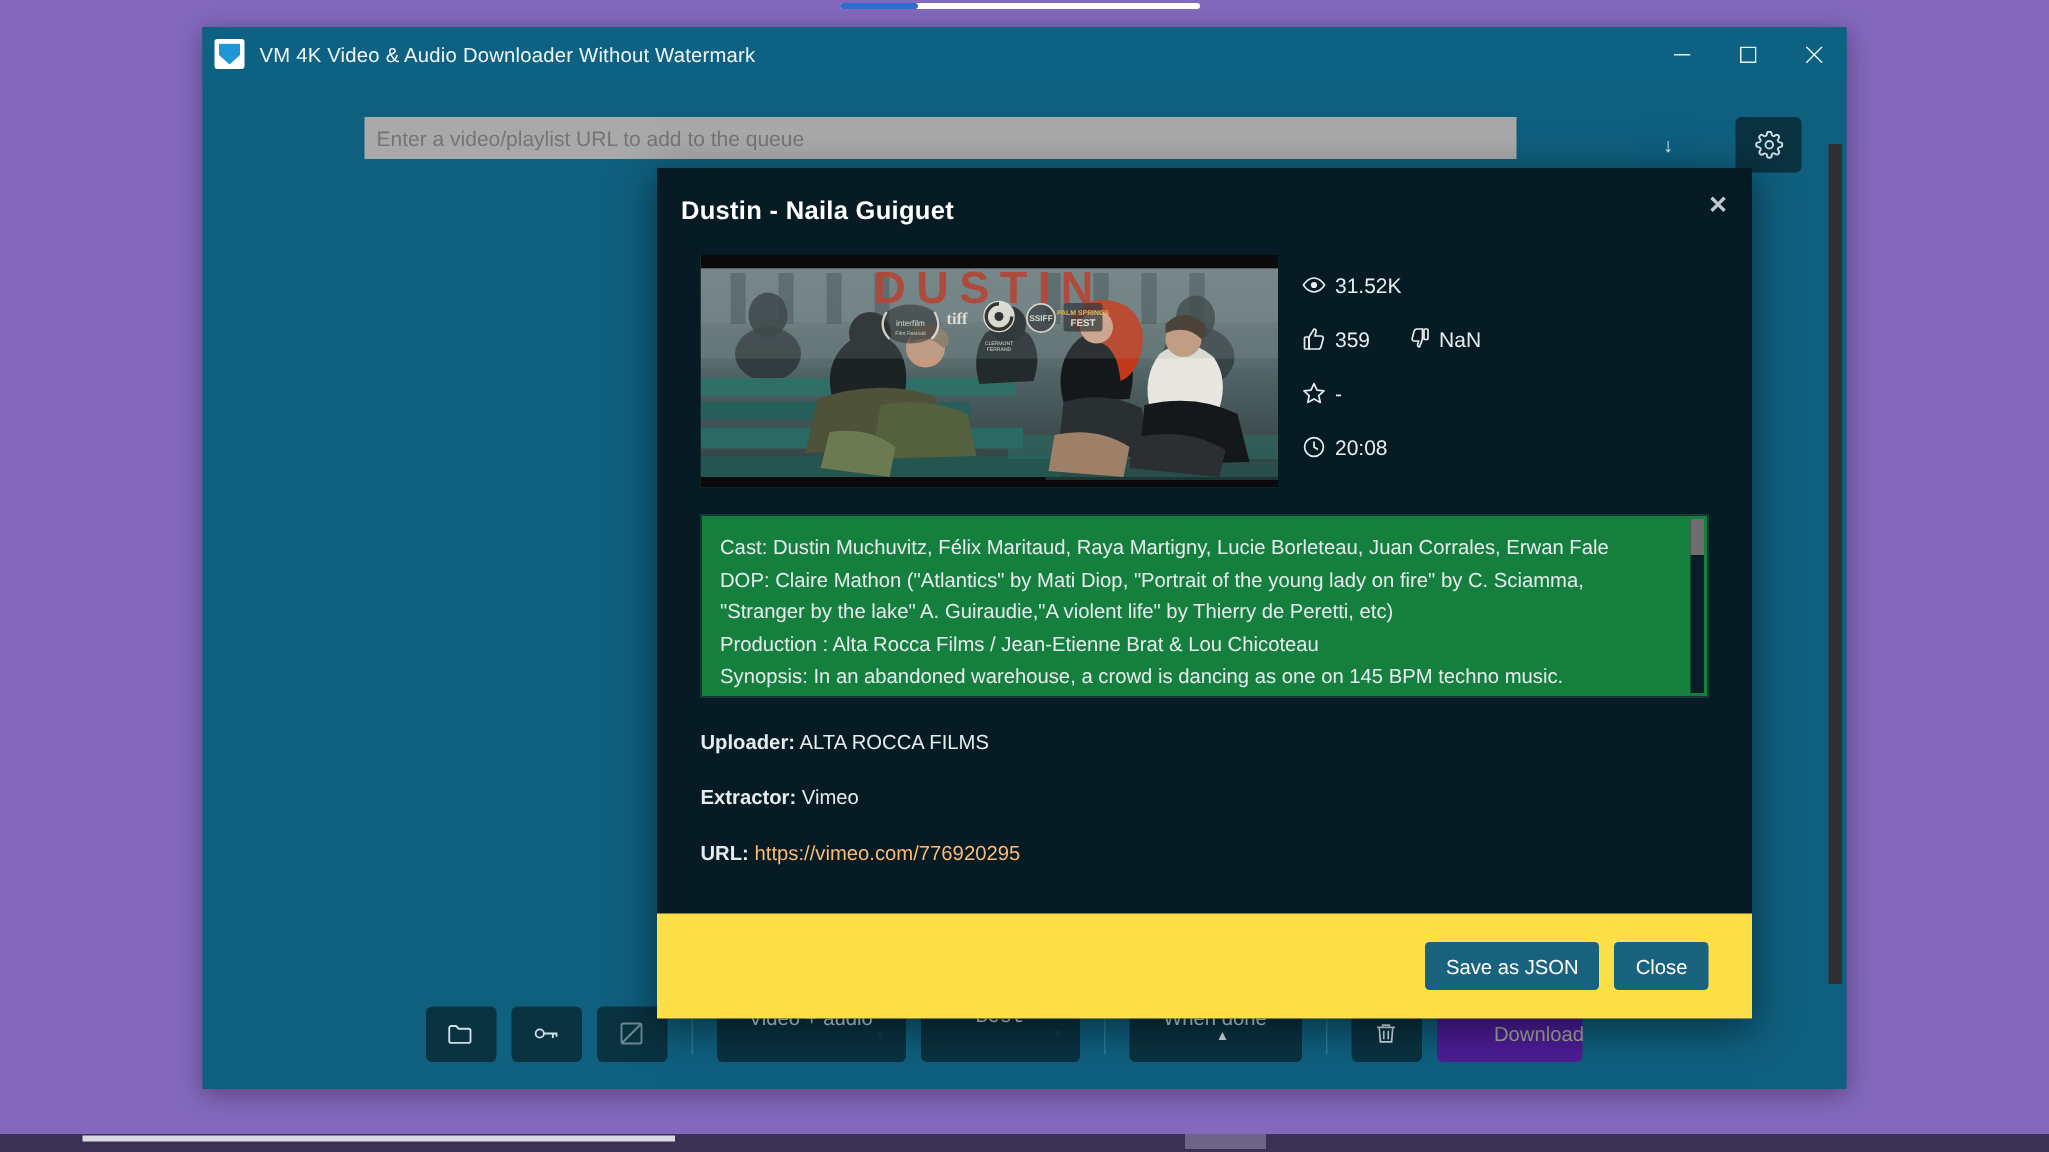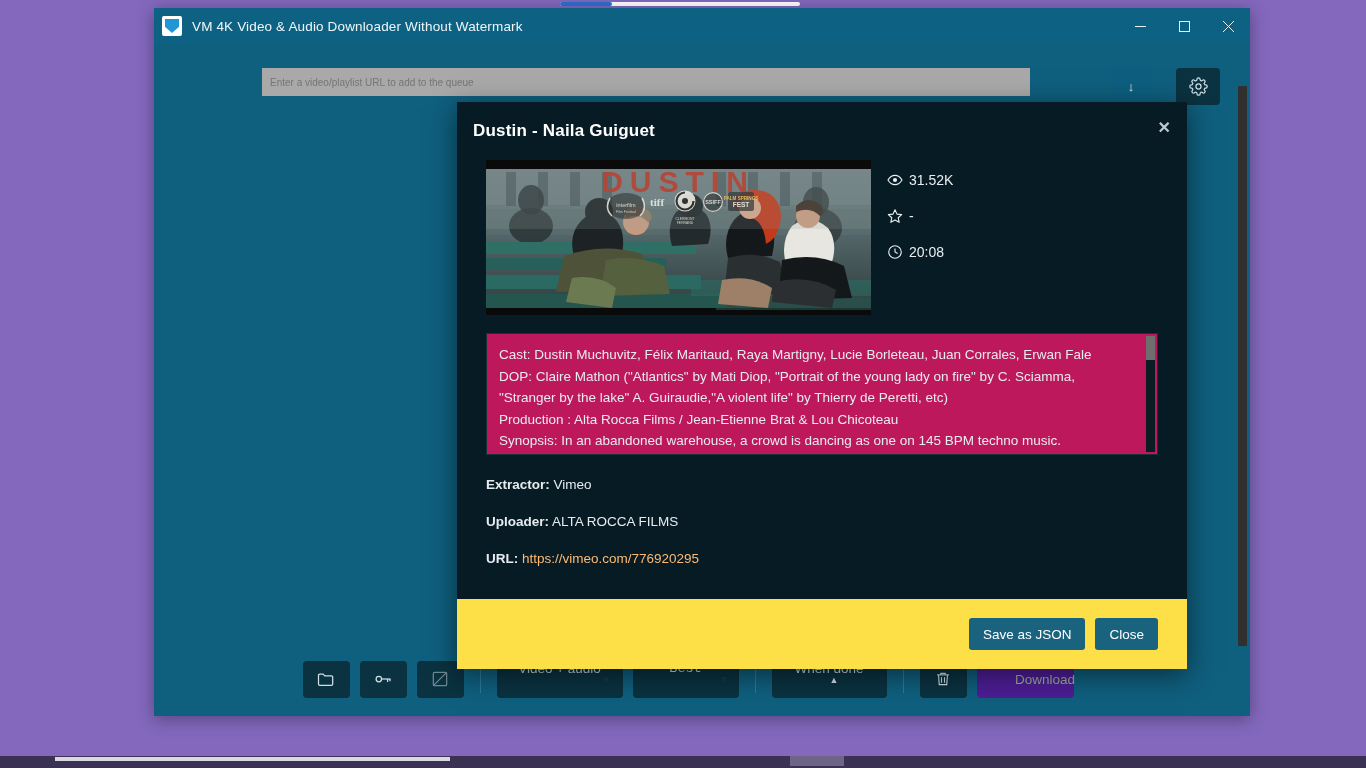--- a/index.html
+++ b/index.html
@@ -27,24 +27,23 @@
     position: absolute; left: 55px; top: 1px; width: 395px; height: 4px;
     background: #d9d9e2;
   }
   #desktop-taskbar .tb-seg-b {
     position: absolute; left: 790px; top: 0px; width: 54px; height: 10px;
     background: #6e6488;
   }
 
   
   #app-window {
-    position: absolute; left: 135px; top: 8px; width: 1096px; height: 708px;
+    position: absolute; left: 135px; top: 18px; width: 1096px; height: 708px;
     background: #0f5f7e;
     box-shadow: 0 3px 16px rgba(0,0,0,.35);
-    margin-left: 19px;
   }
   #title-bar {
     height: 36px; background: #0d6284; display: flex; align-items: center;
     padding-left: 8px; position: relative;
   }
   #app-icon {
     width: 20px; height: 20px; border-radius: 2px;
     background: #ffffff; display: flex; align-items: center; justify-content: center;
     flex: 0 0 auto; margin-right: 10px;
   }
@@ -65,21 +64,21 @@
   }
   .win-btn svg { display: block; }
 
   
   #url-row {
     position: absolute; left: 108px; top: 60px; width: 960px; height: 40px;
   }
   #url-input {
     position: absolute; left: 0; top: 0; width: 768px; height: 28px;
     background: #a9a9a9; border: none; outline: none;
-    color: #3e3e3e; font-size: 10px; padding: 0 8px;
+    color: #3e3e3e; font-size: 14px; padding: 0 8px;
     font-family: "Liberation Sans", sans-serif;
   }
   #url-paste-btn {
     position: absolute; left: 849px; top: 0px; width: 40px; height: 37px;
     background: #0d5e7f; color: #dfeaef; font-size: 13px;
     display: flex; align-items: center; justify-content: center;
   }
   #settings-btn {
     position: absolute; left: 914px; top: 0px; width: 44px; height: 37px;
     background: #0a3240; border-radius: 4px;
@@ -157,21 +156,21 @@
   .stat-line {
     display: flex; align-items: flex-end; color: #e9eef0; font-size: 14px;
     height: 22px; margin-bottom: 14px;
   }
   .stat-line .ico { width: 20px; display: inline-flex; align-items: center; }
   .stat-line .val { margin-left: 2px; }
   .stat-line .val2 { margin-left: 26px; display: inline-flex; align-items: center; }
   .stat-line .val2 .ico { width: 20px; }
 
   #description-box {
-    margin-top: 18px; height: 122px; background: #be185d;
+    margin-top: 18px; height: 122px; background: #15803d;
     border: 1px solid #1b3039; position: relative; overflow: hidden;
   }
   #description-text {
     padding: 10px 22px 10px 12px; color: #e6ecee; font-size: 13.5px;
     line-height: 21.5px; white-space: pre-wrap;
   }
   #description-scroll {
     position: absolute; right: 2px; top: 2px; width: 9px; bottom: 2px;
     background: #0a1d25;
   }
@@ -417,20 +416,38 @@
           <div class="stat-line">
             <span class="ico">
               <svg width="16" height="16" viewBox="0 0 24 24" fill="none" stroke="#e9eef0" stroke-width="1.7">
                 <path d="M1.5 12s4-7 10.5-7 10.5 7 10.5 7-4 7-10.5 7S1.5 12 1.5 12z"></path>
                 <circle cx="12" cy="12" r="3.1" fill="#e9eef0" stroke="none"></circle>
               </svg>
             </span>
             <span class="val">31.52K</span>
           </div>
 
+          <div class="stat-line">
+            <span class="ico">
+              <svg width="16" height="16" viewBox="0 0 24 24" fill="none" stroke="#e9eef0" stroke-width="1.7">
+                <path d="M7 22V10l5-8c1.5 0 2.4 1.2 2 2.6L13 9h6.2c1.4 0 2.4 1.3 2 2.7l-2.2 8c-.3 1.3-1.3 2.3-2.6 2.3H7z"></path>
+                <rect x="2.5" y="10" width="4.5" height="12" rx="1"></rect>
+              </svg>
+            </span>
+            <span class="val">359</span>
+            <span class="val2">
+              <span class="ico">
+                <svg width="16" height="16" viewBox="0 0 24 24" fill="none" stroke="#e9eef0" stroke-width="1.7">
+                  <path d="M14 2v10l-3 8c-1.3 0-2.2-1.1-1.9-2.3L10 14H5.6c-1.3 0-2.2-1.2-1.9-2.5l1.8-7C5.8 3.2 6.7 2.3 7.9 2H14z"></path>
+                  <rect x="15.5" y="2" width="4" height="10.5" rx="1"></rect>
+                </svg>
+              </span>
+              <span>NaN</span>
+            </span>
+          </div>
 
           <div class="stat-line">
             <span class="ico">
               <svg width="16" height="16" viewBox="0 0 24 24" fill="none" stroke="#e9eef0" stroke-width="1.7" stroke-linejoin="round">
                 <polygon points="12,2.6 15,9.2 22,9.9 16.8,14.6 18.3,21.4 12,17.9 5.7,21.4 7.2,14.6 2,9.9 9,9.2"></polygon>
               </svg>
             </span>
             <span class="val">-</span>
           </div>
 
@@ -451,27 +468,27 @@
 DOP: Claire Mathon ("Atlantics" by Mati Diop, "Portrait of the young lady on fire" by C. Sciamma,
 "Stranger by the lake" A. Guiraudie,"A violent life" by Thierry de Peretti, etc)
 Production : Alta Rocca Films / Jean-Etienne Brat &amp; Lou Chicoteau
 Synopsis: In an abandoned warehouse, a crowd is dancing as one on 145 BPM techno music.</div>
         <div id="description-scroll">
           <div class="thumb"></div>
         </div>
       </div>
 
       <div class="meta-row">
+        <span class="k">Uploader:</span>
+        <span>ALTA ROCCA FILMS</span>
+      </div>
+
+      <div class="meta-row">
         <span class="k">Extractor:</span>
         <span>Vimeo</span>
-      </div>
-
-      <div class="meta-row">
-        <span class="k">Uploader:</span>
-        <span>ALTA ROCCA FILMS</span>
       </div>
 
       <div class="meta-row">
         <span class="k">URL:</span>
         <span class="link">https://vimeo.com/776920295</span>
       </div>
     </div>
 
     <div id="modal-footer">
       <button class="modal-btn">Save as JSON</button>

